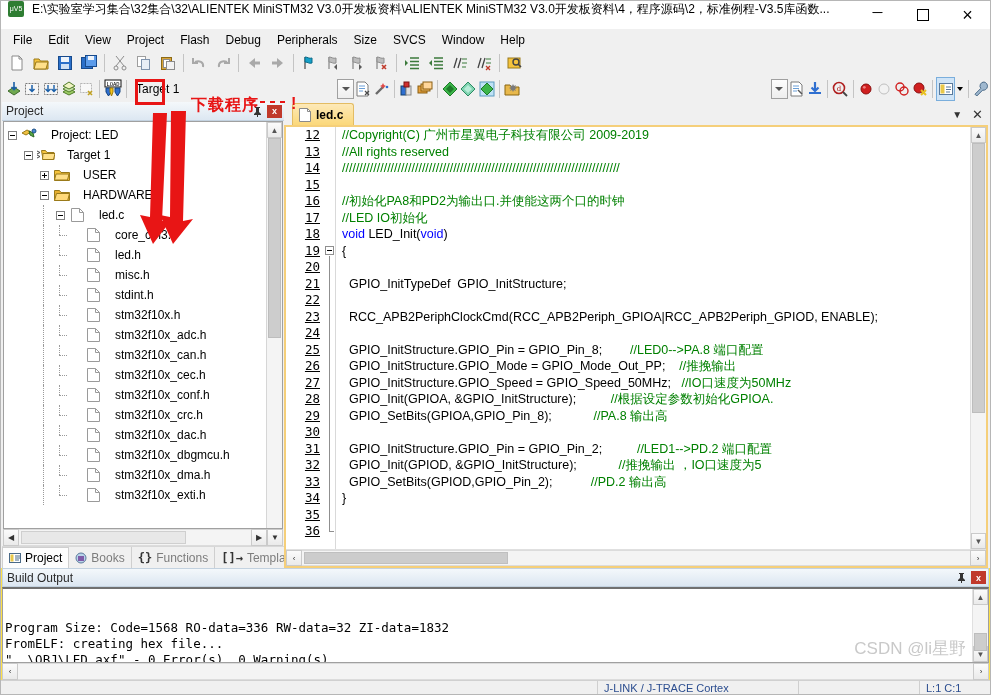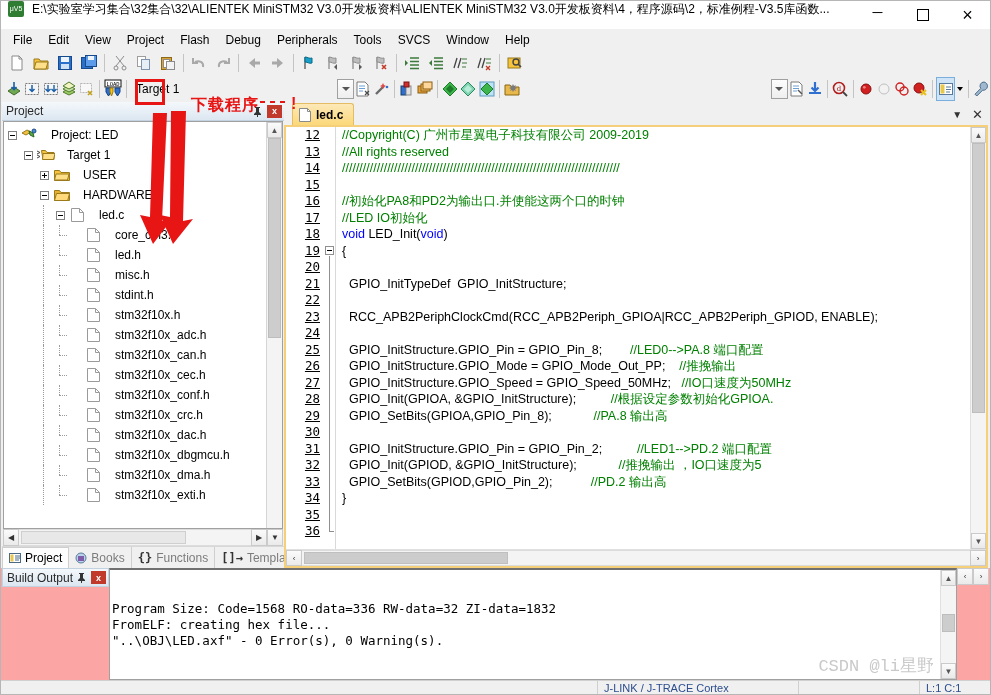--- a/index.html
+++ b/index.html
@@ -382,22 +382,22 @@
     height: 17px; min-height: 17px;
     display: flex; align-items: stretch;
     background: #f0f0f0;
     border-top: 1px solid #e0e0e0;
   }
   .ehs-thumb { position: absolute; top: 1px; bottom: 1px; left: 2px; width: 204px; background: #cccccc; border: 1px solid #bfbfbf; }
 
   
   .build-pane {
     height: 112px; min-height: 112px;
-    display: flex; flex-direction: row;
-    background: #fca5a5;
+    display: flex; flex-direction: column;
+    background: #fde047;
     padding: 0 1px 0 1px;
   }
   .build-header {
     height: 19px; min-height: 19px;
     background: linear-gradient(#f4f8fb,#dbe6f1);
     border: 1px solid #c3d2e0;
     display: flex; align-items: center;
     padding-left: 4px;
     font-size: 12px; color: #2a2a2a;
   }
@@ -419,21 +419,21 @@
     padding: 1px 0 0 2px;
     color: #000;
     overflow: hidden;
     position: relative;
   }
   .watermark {
     position: absolute;
     right: 6px; bottom: 2px;
     font-size: 17px;
     color: #c9c9c9;
-    font-family: Liberation Mono, monospace;
+    font-family: Liberation Sans, sans-serif;
     white-space: nowrap;
   }
   .build-hscroll {
     height: 17px; min-height: 17px;
     display: flex; align-items: stretch;
     background: #f0f0f0;
   }
 
   
   .statusbar {
@@ -488,21 +488,21 @@
   </div>
 
   <div class="menubar">
     <div class="menu-item">File</div>
     <div class="menu-item">Edit</div>
     <div class="menu-item">View</div>
     <div class="menu-item">Project</div>
     <div class="menu-item">Flash</div>
     <div class="menu-item">Debug</div>
     <div class="menu-item">Peripherals</div>
-    <div class="menu-item">Tools</div>
+    <div class="menu-item">Size</div>
     <div class="menu-item">SVCS</div>
     <div class="menu-item">Window</div>
     <div class="menu-item">Help</div>
   </div>
 
   <div class="toolbar">
     <div class="tb-btn">
       <svg class="tb-svg" width="16" height="16" viewBox="0 0 16 16">
           <path d="M3 1h7l3 3v11H3z" fill="#fff" stroke="#8a8a8a"></path>
           <path d="M10 1v3h3" fill="none" stroke="#8a8a8a"></path>

